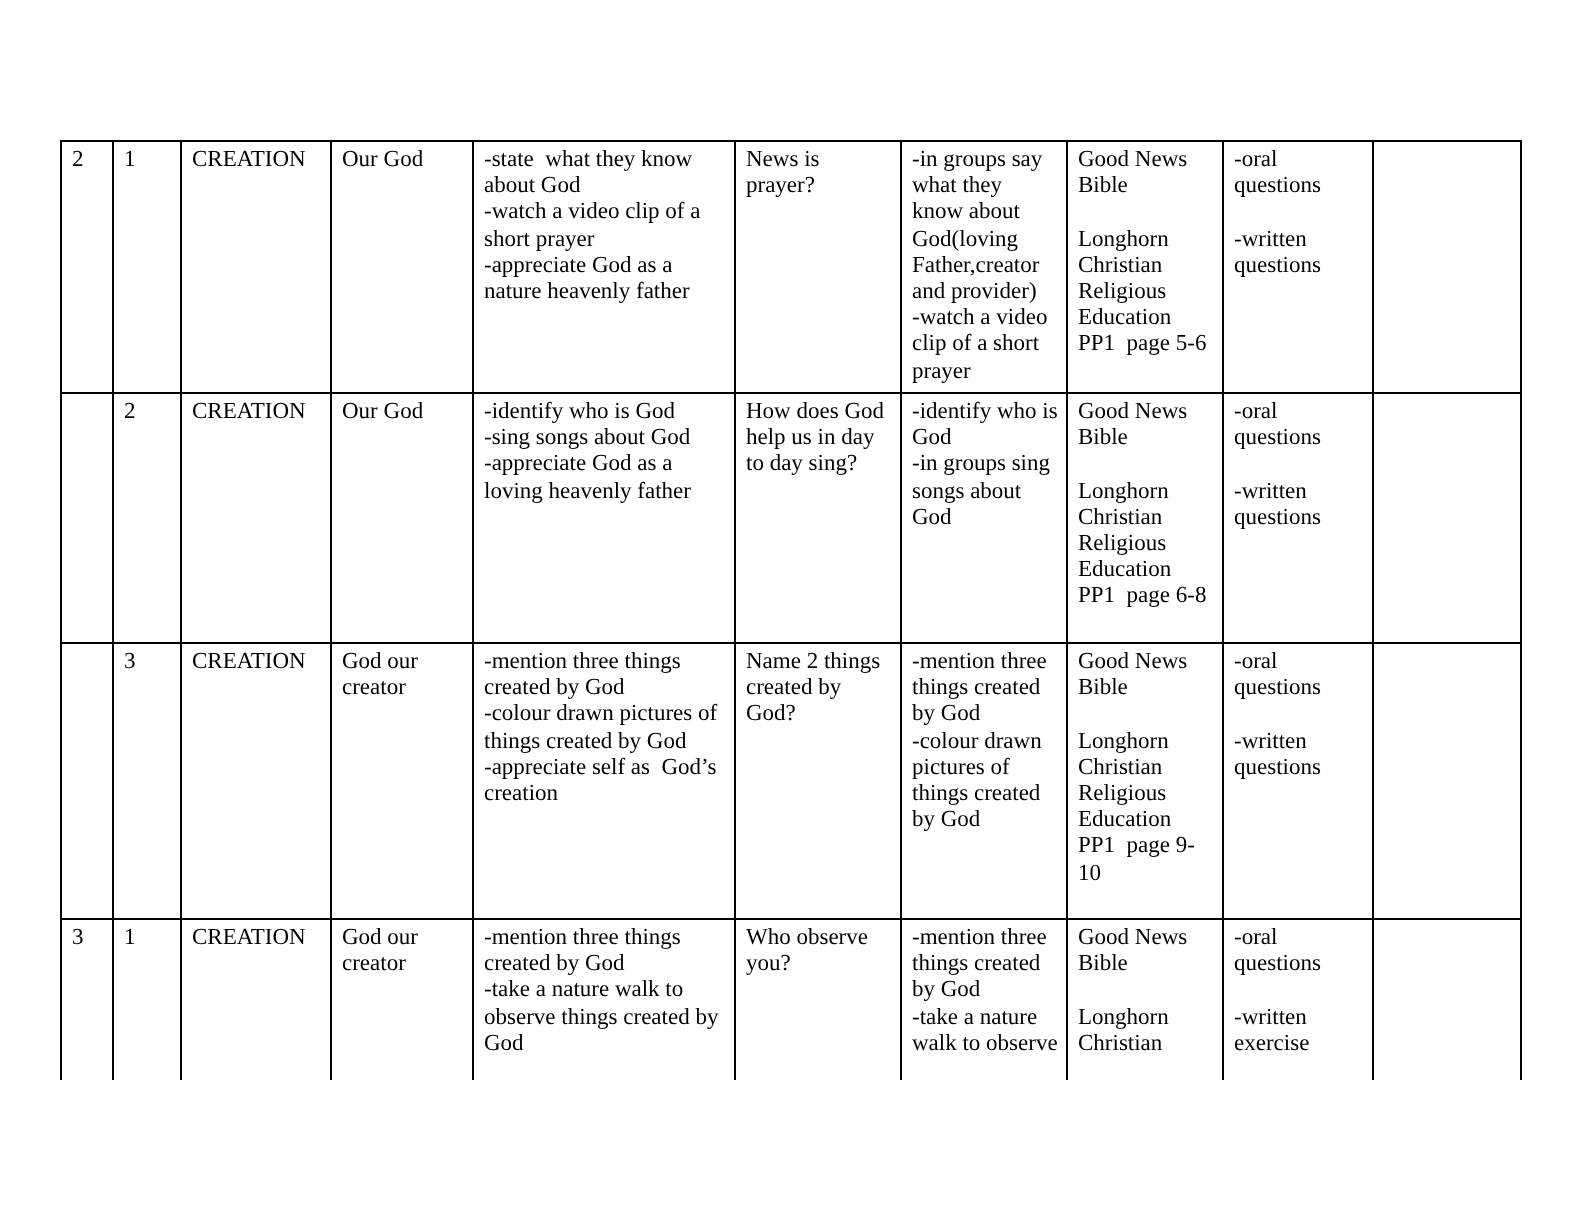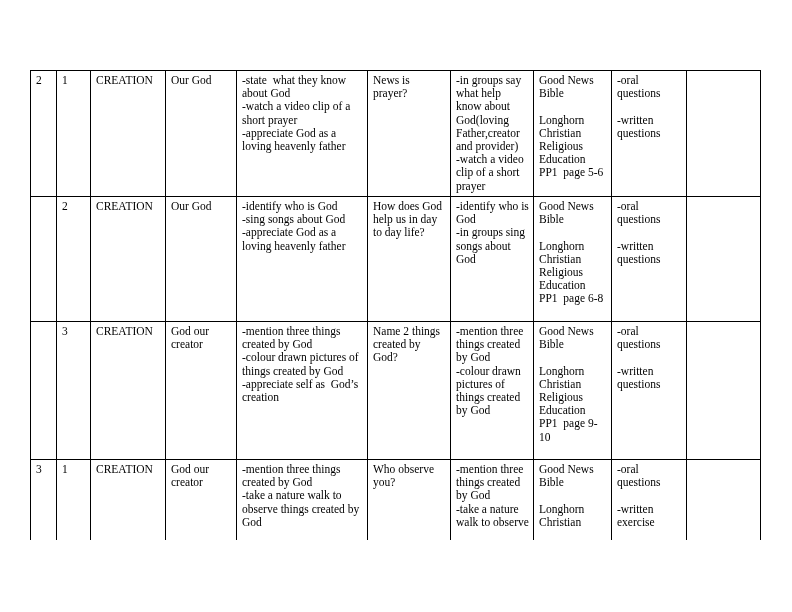--- a/index.html
+++ b/index.html
@@ -61,41 +61,41 @@
       <col style="width:74px">
     </colgroup>
     <tbody>
       <tr class="r0">
         <td>2</td>
         <td>1</td>
         <td>CREATION</td>
         <td>Our God</td>
         <td>-state  what they know about God
 -watch a video clip of a short prayer
--appreciate God as a loving heavenly father</td>
+-appreciate God as a nature heavenly father</td>
         <td>News is prayer?</td>
-        <td>-in groups say what help know about God(loving Father,creator and provider)
+        <td>-in groups say what they know about God(loving Father,creator and provider)
 -watch a video clip of a short prayer</td>
         <td>Good News Bible
 
 Longhorn Christian Religious Education PP1  page 5-6</td>
         <td>-oral questions
 
 -written questions</td>
         <td></td>
       </tr>
       <tr class="r1">
         <td></td>
         <td>2</td>
         <td>CREATION</td>
         <td>Our God</td>
         <td>-identify who is God
 -sing songs about God
 -appreciate God as a loving heavenly father</td>
-        <td>How does God help us in day to day life?</td>
+        <td>How does God help us in day to day sing?</td>
         <td>-identify who is God
 -in groups sing songs about God</td>
         <td>Good News Bible
 
 Longhorn Christian Religious Education PP1  page 6-8</td>
         <td>-oral questions
 
 -written questions</td>
         <td></td>
       </tr>

